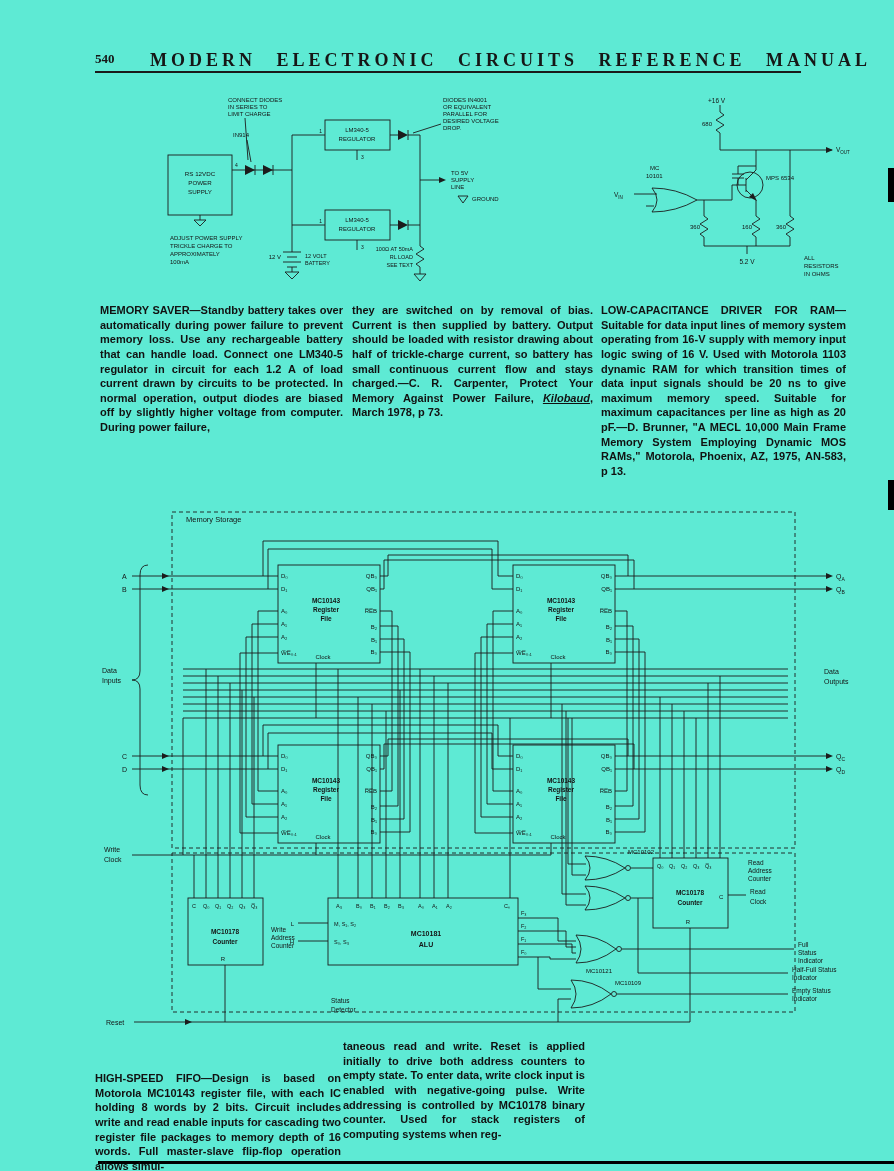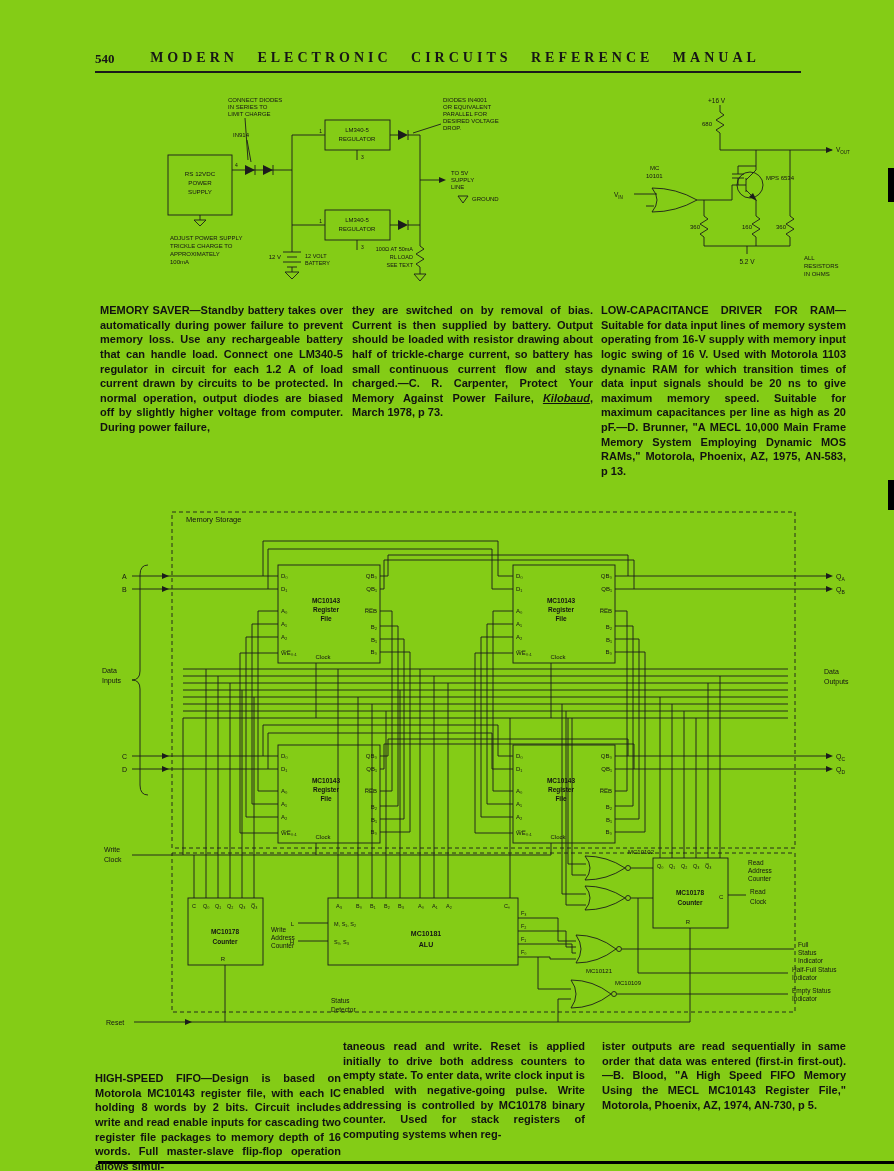--- a/index.html
+++ b/index.html
@@ -1,20 +1,20 @@
 <!DOCTYPE html>
 <html><head>
 <meta charset="utf-8">
 <style>
   * { margin:0; padding:0; box-sizing:border-box; }
   html,body { width:894px; height:1171px; background:#fff; }
   body { position:relative; font-family:"Liberation Sans",sans-serif; color:#161616; }
-  .page { position:absolute; inset:0; background:#84cc16; overflow:hidden; }
+  .page { position:absolute; inset:0; background:#5eead4; overflow:hidden; }
   .pagenum { position:absolute; left:95px; top:51px; font-family:"Liberation Serif",serif; font-weight:bold; font-size:13px; }
-  .title { position:absolute; left:150px; top:50px; width:610px; text-align:center; font-family:"Liberation Serif",serif; font-weight:bold; font-size:14px; letter-spacing:4px; word-spacing:12px; white-space:nowrap; }
+  .title { position:absolute; left:150px; top:50px; width:610px; text-align:center; font-family:"Liberation Serif",serif; font-weight:bold; font-size:18px; letter-spacing:4px; word-spacing:12px; white-space:nowrap; }
   .hrule { position:absolute; left:95px; top:71px; width:706px; height:2px; background:#1a1a1a; }
   .col { position:absolute; font-size:11px; font-weight:bold; line-height:1.33; text-align:justify; color:#111; }
   .col i { font-style:italic;text-decoration:underline; }
   svg { position:absolute; }
   svg text { fill:#141414; font-family:"Liberation Sans",sans-serif; }
   .w { stroke:#1c1c1c; fill:none; stroke-width:.9; }
   .d { stroke:#1c1c1c; fill:none; stroke-width:.9; stroke-dasharray:4 3; }
   .f { fill:#1c1c1c; stroke:none; }
   .b { font-weight:bold; }
   .mark { position:absolute; right:0; background:#000; }
@@ -267,15 +267,14 @@
     <text x="710" y="452" font-size="6.5">Status</text>
     <text x="710" y="460" font-size="6.5">Indicator</text>
     <text x="704" y="469" font-size="6.5">Half-Full Status</text>
     <text x="704" y="477" font-size="6.5">Indicator</text>
     <text x="704" y="490" font-size="6.5">Empty Status</text>
     <text x="704" y="498" font-size="6.5">Indicator</text>
   </svg>
 
   <div class="col" style="left:95px;top:1071px;width:246px"><span>HIGH-SPEED FIFO—Design is based on Motorola MC10143 register file, with each IC holding 8 words by 2 bits. Circuit includes write and read enable inputs for cascading two register file packages to memory depth of 16 words. Full master-slave flip-flop operation allows simul-</span></div>
   <div class="col" style="left:343px;top:1039px;width:242px"><span>taneous read and write. Reset is applied initially to drive both address counters to empty state. To enter data, write clock input is enabled with negative-going pulse. Write addressing is controlled by MC10178 binary counter. Used for stack registers of computing systems when reg-</span></div>
-  <div class="col" style="left:602px;top:1039px;width:244px"><span>ister outputs are read sequentially in same order that data was entered (first-in first-out).—B. Blood, "A High Speed FIFO Memory Using the MECL MC10143 Register File," Motorola, Phoenix, AZ, 1974, AN-730, p 5.</span></div>
 
 </div>
 
 </body></html>

